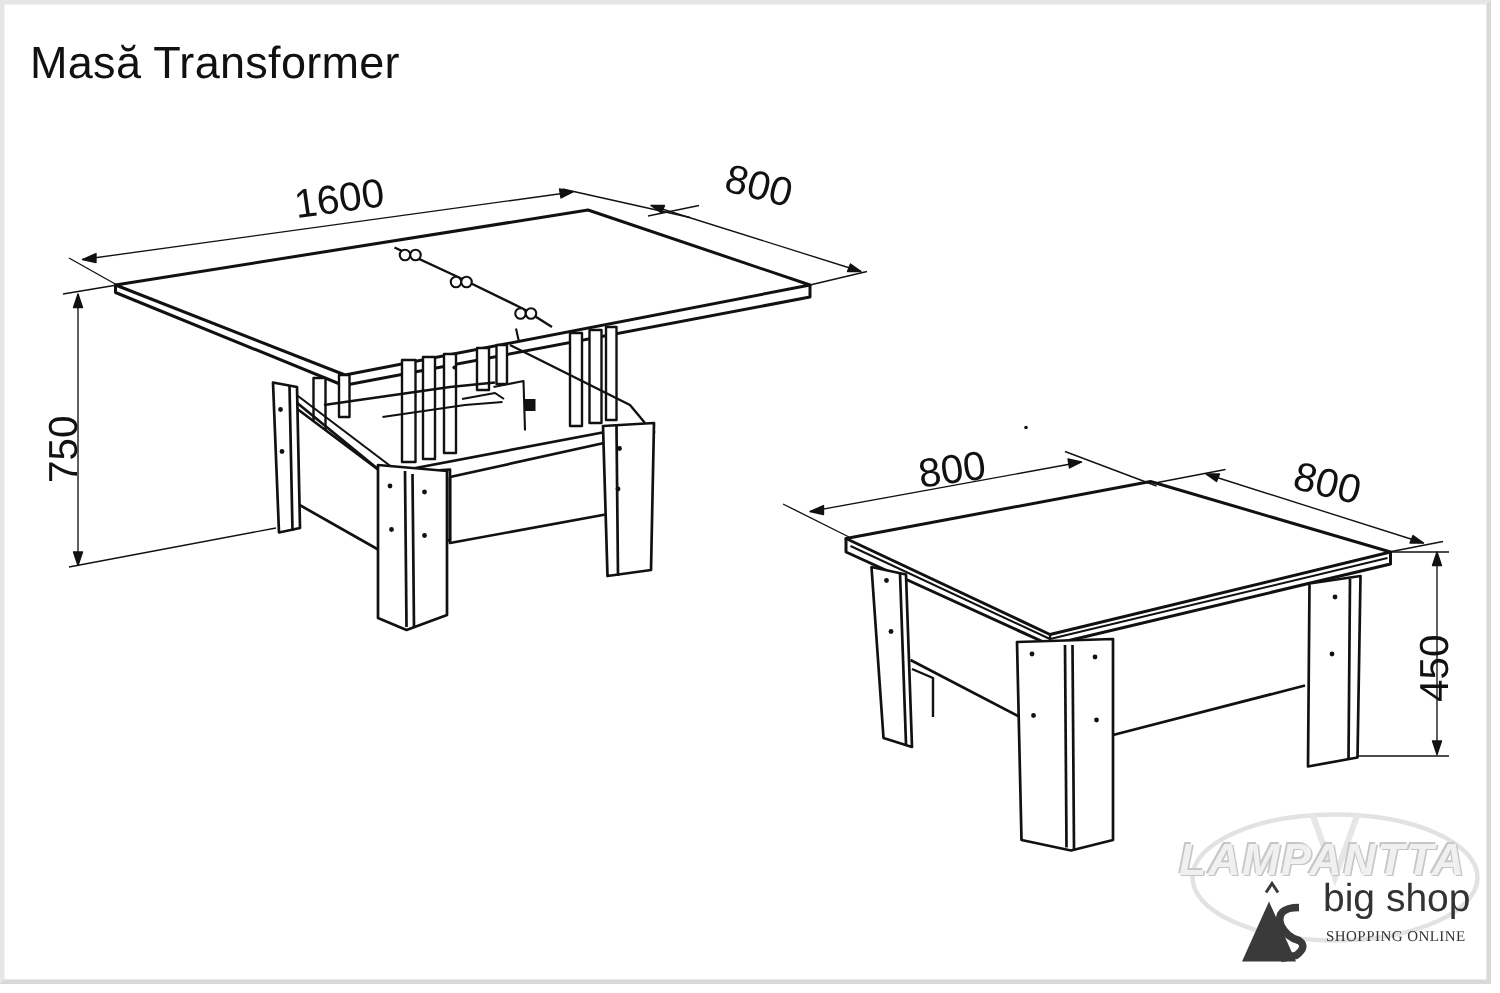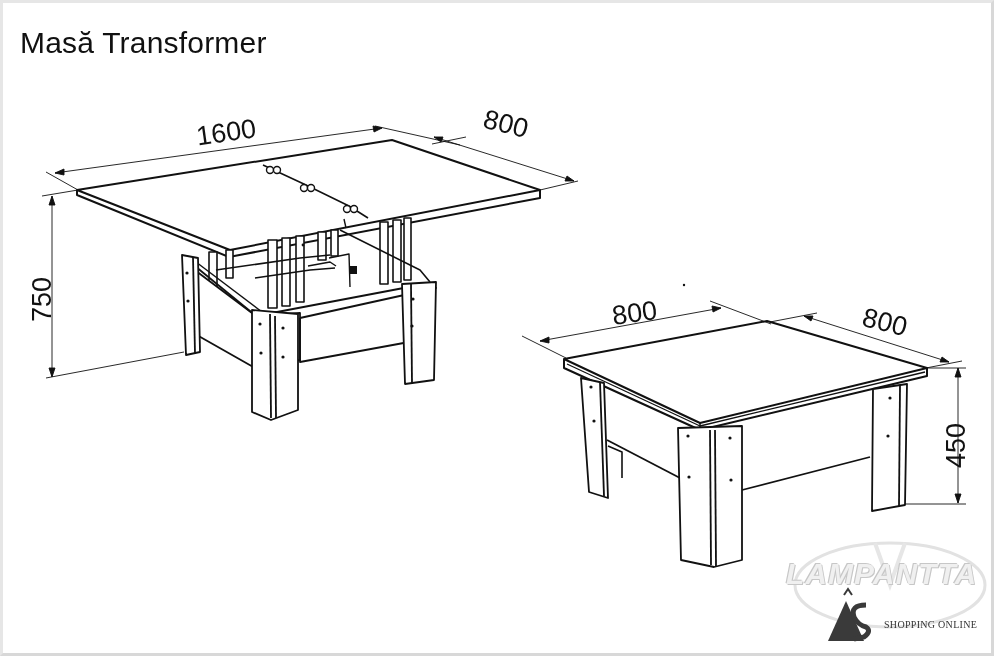--- a/index.html
+++ b/index.html
@@ -167,14 +167,15 @@
 
 <div class="logo">
   <svg width="210" height="120" style="position:absolute;left:0;top:0">
     <ellipse cx="110" cy="50" rx="95" ry="42" fill="none" stroke="#e2e2e2" stroke-width="3"></ellipse>
     <path d="M95 8 L110 50 L125 8" fill="none" stroke="#e6e6e6" stroke-width="4"></path>
     <path d="M48 106 L66 66 L84 106 Z" fill="#3a3a3a"></path>
     <path d="M86 70 q-16 0 -12 12 q4 8 12 10 q6 4 -2 10 l-10 2" fill="none" stroke="#3a3a3a" stroke-width="5"></path>
     <path d="M64 60 l4 -6 l4 6" fill="none" stroke="#3a3a3a" stroke-width="2"></path>
   </svg>
   <div class="logo-watermark">LAMPANTTA</div>
+  <div class="logo-big">big shop</div>
   <div class="logo-sub">SHOPPING ONLINE</div>
 </div>
 
 </body></html>

